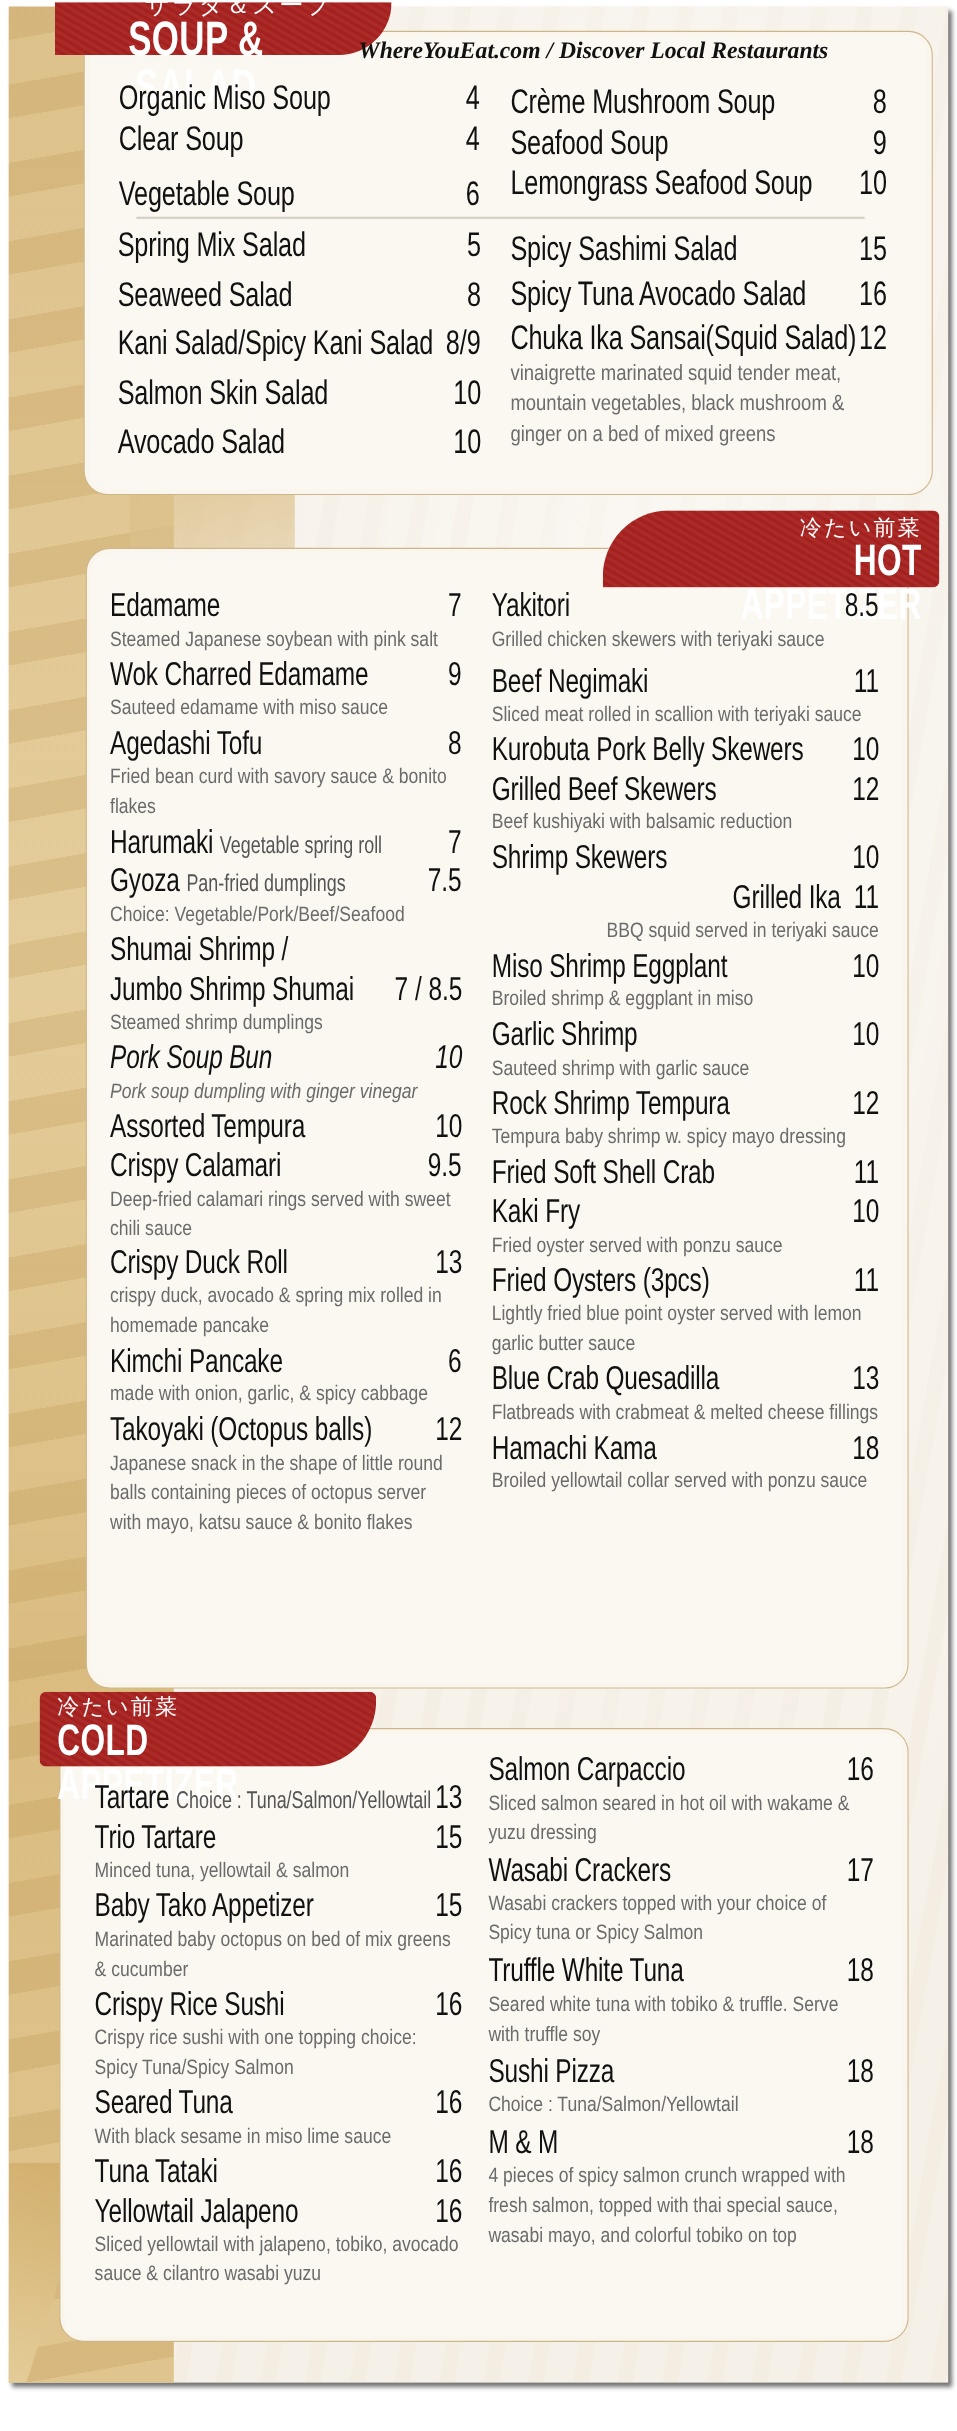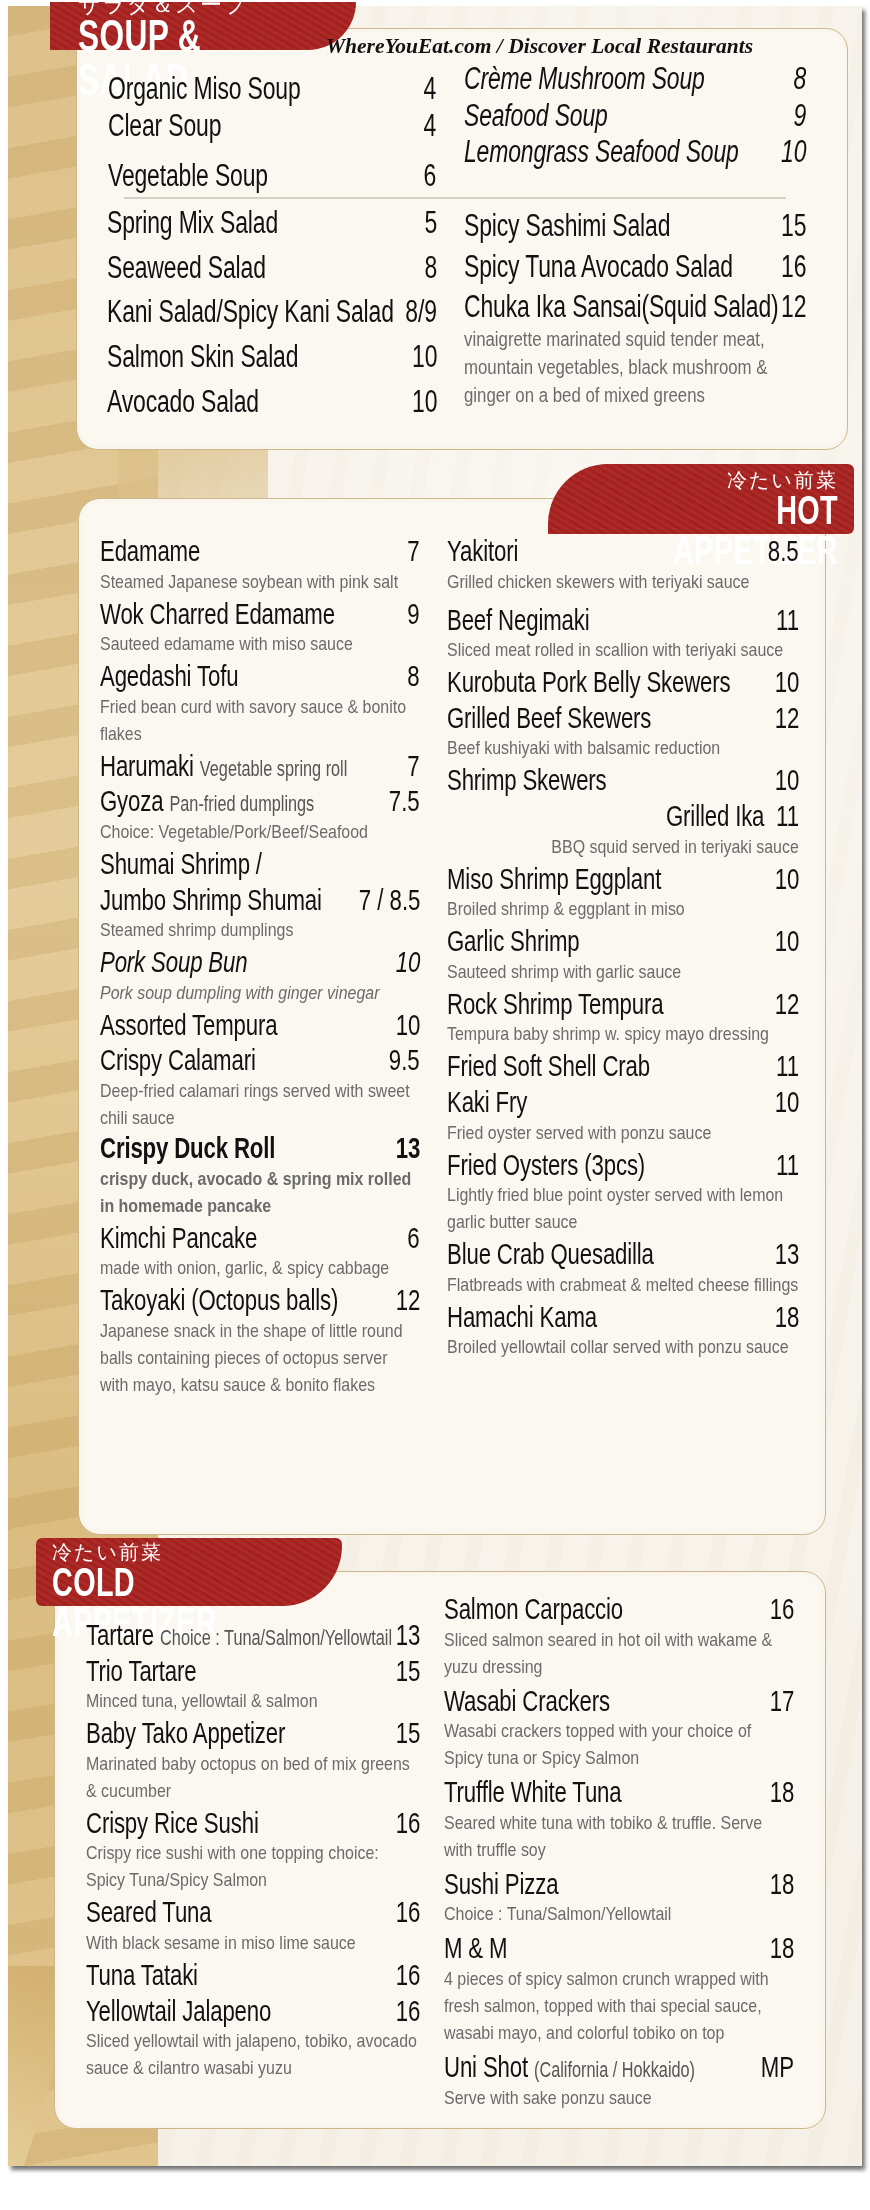--- a/index.html
+++ b/index.html
@@ -79,32 +79,32 @@
 </style>
 </head>
 <body>
 
 <div class="page">
   <div class="tan-strip"></div>
   <div class="tan-wave"></div>
   <div class="tan-low"></div>
 
   <div class="panel" style="left:68px; top:22px; width:770px; height:420px;"></div>
-  <div class="banner" style="left:42px; top:-4px; width:306px; height:48px; border-radius:0 0 60px 0; padding:0 0 0 28px;">
+  <div class="banner" style="left:42px; top:-4px; width:306px; height:48px; border-radius:0 0 60px 0; padding:0 0 0 28px;text-align:center;">
     <span class="jp" style="margin-top:-8px;">サラダ＆スープ</span>
     <span class="en" style="transform-origin:left center; margin-top:-2px;">SOUP &amp; SALAD</span>
   </div>
   <div class="watermark">WhereYouEat.com / Discover Local Restaurants</div>
 
   <div class="col" style="left:100px; top:66px; width:328px;" id="soups-left">
       <div class="item" style="margin-bottom: 2px;"><span class="name" style="font-size: 31px;"><span>Organic Miso Soup</span></span><span class="price" style="font-size: 31px;">4</span></div>
       <div class="item" style="margin-bottom: 16px;"><span class="name" style="font-size: 31px;"><span>Clear Soup</span></span><span class="price" style="font-size: 31px;">4</span></div>
       <div class="item" style="margin-bottom: 2px;"><span class="name" style="font-size: 31px;"><span>Vegetable Soup</span></span><span class="price" style="font-size: 31px;">6</span></div>
     </div>
-  <div class="col" style="left:456px; top:56px; width:342px;font-style:italic;" id="soups-right">
+  <div class="col" style="left:456px; top:70px; width:342px;" id="soups-right">
       <div class="item" style="margin-bottom: 2px;"><span class="name" style="font-size: 31px;"><span>Crème Mushroom Soup</span></span><span class="price" style="font-size: 31px;">8</span></div>
       <div class="item" style="margin-bottom: 2px;"><span class="name" style="font-size: 31px;"><span>Seafood Soup</span></span><span class="price" style="font-size: 31px;">9</span></div>
       <div class="item" style="margin-bottom: 2px;"><span class="name" style="font-size: 31px;"><span>Lemongrass Seafood Soup</span></span><span class="price" style="font-size: 31px;">10</span></div>
     </div>
   <div class="divider" style="left:116px; top:191px; width:662px;"></div>
   <div class="col" style="left:99px; top:200px; width:330px;" id="salads-left">
       <div class="item" style="margin-bottom: 10px;"><span class="name" style="font-size: 31px;"><span>Spring Mix Salad</span></span><span class="price" style="font-size: 31px;">5</span></div>
       <div class="item" style="margin-bottom: 10px;"><span class="name" style="font-size: 31px;"><span>Seaweed Salad</span></span><span class="price" style="font-size: 31px;">8</span></div>
       <div class="item" style="margin-bottom: 10px;"><span class="name" style="font-size: 31px;"><span>Kani Salad/Spicy Kani Salad</span></span><span class="price" style="font-size: 31px;">8/9</span></div>
       <div class="item" style="margin-bottom: 10px;"><span class="name" style="font-size: 31px;"><span>Salmon Skin Salad</span></span><span class="price" style="font-size: 31px;">10</span></div>
@@ -125,21 +125,21 @@
       <div class="item" style="margin-bottom: 2px;"><span class="name"><span>Edamame</span></span><span class="price">7</span><div class="desc">Steamed Japanese soybean with pink salt</div></div>
       <div class="item" style="margin-bottom: 2px;"><span class="name"><span>Wok Charred Edamame</span></span><span class="price">9</span><div class="desc">Sauteed edamame with miso sauce</div></div>
       <div class="item" style="margin-bottom: 2px;"><span class="name"><span>Agedashi Tofu</span></span><span class="price">8</span><div class="desc">Fried bean curd with savory sauce &amp; bonito flakes</div></div>
       <div class="item" style="margin-bottom: 2px;"><span class="name"><span>Harumaki</span> <span class="inline-desc">Vegetable spring roll</span></span><span class="price">7</span></div>
       <div class="item" style="margin-bottom: 2px;"><span class="name"><span>Gyoza</span> <span class="inline-desc">Pan-fried dumplings</span></span><span class="price">7.5</span><div class="desc">Choice: Vegetable/Pork/Beef/Seafood</div></div>
       <div class="item" style="margin-bottom: 2px;"><span class="name"><span>Shumai Shrimp /</span></span><span class="price"></span></div>
       <div class="item" style="margin-bottom: 2px;"><span class="name"><span>Jumbo Shrimp Shumai</span></span><span class="price">7 / 8.5</span><div class="desc">Steamed shrimp dumplings</div></div>
       <div class="item" style="margin-bottom: 2px; font-style: italic;"><span class="name"><span>Pork Soup Bun</span></span><span class="price">10</span><div class="desc">Pork soup dumpling with ginger vinegar</div></div>
       <div class="item" style="margin-bottom: 2px;"><span class="name"><span>Assorted Tempura</span></span><span class="price">10</span></div>
       <div class="item" style="margin-bottom: 0;"><span class="name"><span>Crispy Calamari</span></span><span class="price">9.5</span><div class="desc">Deep-fried calamari rings served with sweet chili sauce</div></div>
-      <div class="item" style="margin-bottom: 2px; font-weight: bold;"><span class="name"><span>Crispy Duck Roll</span></span><span class="price">13</span><div class="desc">crispy duck, avocado &amp; spring mix rolled in homemade pancake</div></div>
+      <div class="item" style="margin-bottom: 2px;"><span class="name"><span>Crispy Duck Roll</span></span><span class="price">13</span><div class="desc">crispy duck, avocado &amp; spring mix rolled in homemade pancake</div></div>
       <div class="item" style="margin-bottom: 2px;"><span class="name"><span>Kimchi Pancake</span></span><span class="price">6</span><div class="desc">made with onion, garlic, &amp; spicy cabbage</div></div>
       <div class="item" style="margin-bottom: 2px;"><span class="name"><span>Takoyaki (Octopus balls)</span></span><span class="price">12</span><div class="desc">Japanese snack in the shape of little round balls containing pieces of octopus server with mayo, katsu sauce &amp; bonito flakes</div></div>
     </div>
   <div class="col" style="left:439px; top:528px; width:352px;" id="hot-right">
       <div class="item" style="margin-bottom: 8px;"><span class="name"><span>Yakitori</span></span><span class="price">8.5</span><div class="desc">Grilled chicken skewers with teriyaki sauce</div></div>
       <div class="item" style="margin-bottom: 2px;"><span class="name"><span>Beef Negimaki</span></span><span class="price">11</span><div class="desc">Sliced meat rolled in scallion with teriyaki sauce</div></div>
       <div class="item" style="margin-bottom: 2px;"><span class="name"><span>Kurobuta Pork Belly Skewers</span></span><span class="price">10</span></div>
       <div class="item" style="margin-bottom: 2px;"><span class="name"><span>Grilled Beef Skewers</span></span><span class="price">12</span><div class="desc">Beef kushiyaki with balsamic reduction</div></div>
       <div class="item" style="margin-bottom: 2px;"><span class="name"><span>Shrimp Skewers</span></span><span class="price">10</span></div>
       <div class="item" style="margin-bottom: 2px; text-align: right;"><span class="name"><span>Grilled Ika</span></span><span class="price">11</span><div class="desc">BBQ squid served in teriyaki sauce</div></div>
@@ -166,15 +166,14 @@
       <div class="item" style="margin-bottom: 2px;"><span class="name"><span>Seared Tuna</span></span><span class="price">16</span><div class="desc">With black sesame in miso lime sauce</div></div>
       <div class="item" style="margin-bottom: 2px;"><span class="name"><span>Tuna Tataki</span></span><span class="price">16</span></div>
       <div class="item" style="margin-bottom: 2px;"><span class="name"><span>Yellowtail Jalapeno</span></span><span class="price">16</span><div class="desc">Sliced yellowtail with jalapeno, tobiko, avocado sauce &amp; cilantro wasabi yuzu</div></div>
     </div>
   <div class="col" style="left:436px; top:1586px; width:350px;" id="cold-right">
       <div class="item" style="margin-bottom: 4px;"><span class="name"><span>Salmon Carpaccio</span></span><span class="price">16</span><div class="desc">Sliced salmon seared in hot oil with wakame &amp; yuzu dressing</div></div>
       <div class="item" style="margin-bottom: 4px;"><span class="name"><span>Wasabi Crackers</span></span><span class="price">17</span><div class="desc">Wasabi crackers topped with your choice of Spicy tuna or Spicy Salmon</div></div>
       <div class="item" style="margin-bottom: 4px;"><span class="name"><span>Truffle White Tuna</span></span><span class="price">18</span><div class="desc">Seared white tuna with tobiko &amp; truffle. Serve with truffle soy</div></div>
       <div class="item" style="margin-bottom: 4px;"><span class="name"><span>Sushi Pizza</span></span><span class="price">18</span><div class="desc">Choice : Tuna/Salmon/Yellowtail</div></div>
       <div class="item" style="margin-bottom: 4px;"><span class="name"><span>M &amp; M</span></span><span class="price">18</span><div class="desc">4 pieces of spicy salmon crunch wrapped with fresh salmon, topped with thai special sauce, wasabi mayo, and colorful tobiko on top</div></div>
-      <div class="item" style="margin-bottom: 4px;"><span class="name"><span>Uni Shot</span> <span class="inline-desc">(California / Hokkaido)</span></span><span class="price">MP</span><div class="desc">Serve with sake ponzu sauce</div></div>
     </div>
 </div>
 
 </body></html>

